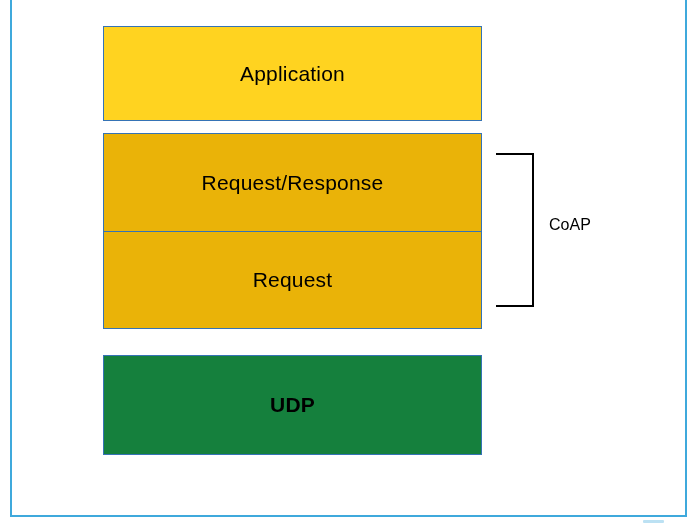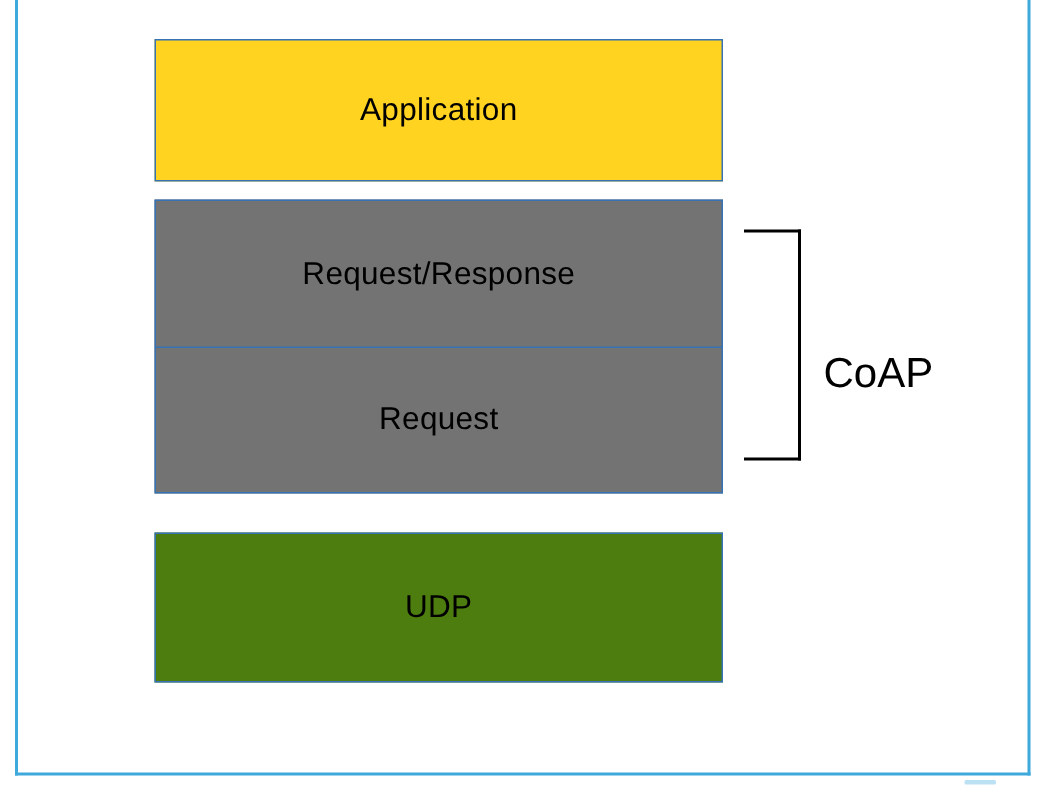--- a/index.html
+++ b/index.html
@@ -61,22 +61,22 @@
     width: 38px;
     height: 154px;
     box-sizing: border-box;
     border-top: 2px solid #000;
     border-right: 2px solid #000;
     border-bottom: 2px solid #000;
   }
   .bracket-label {
     position: absolute;
     left: 549px;
-    top: 236px;
-    font-size: 28px;
+    top: 212px;
+    font-size: 16px;
     line-height: 26px;
     white-space: nowrap;
   }
   .stray-mark {
     position: absolute;
     left: 643px;
     top: 520px;
     width: 21px;
     height: 3px;
     background: var(--frame-border, #3FA9DC);
@@ -88,32 +88,32 @@
 <body>
 
 <div id="stage">
 
   <div class="frame"></div>
 
   <div class="layer-box box-application" style="background-color: rgb(255, 211, 32);">
     <span>Application</span>
   </div>
 
-  <div class="layer-box box-coap-group" style="background-color: #737373;">
+  <div class="layer-box box-coap-group" style="background-color: #eab308;">
     <div class="coap-cell upper">
       <span>Request/Response</span>
     </div>
     <div class="coap-cell lower">
       <span>Request</span>
     </div>
   </div>
 
   <div class="bracket" style="border-color: rgb(0, 0, 0);"></div>
 
   <div class="bracket-label">CoAP</div>
 
-  <div class="layer-box box-udp" style="background-color: #4d7c0f;">
+  <div class="layer-box box-udp" style="background-color: #15803d; font-weight: bold;">
     <span>UDP</span>
   </div>
 
   <div class="stray-mark"></div>
 
 </div>
 
 </body></html>

